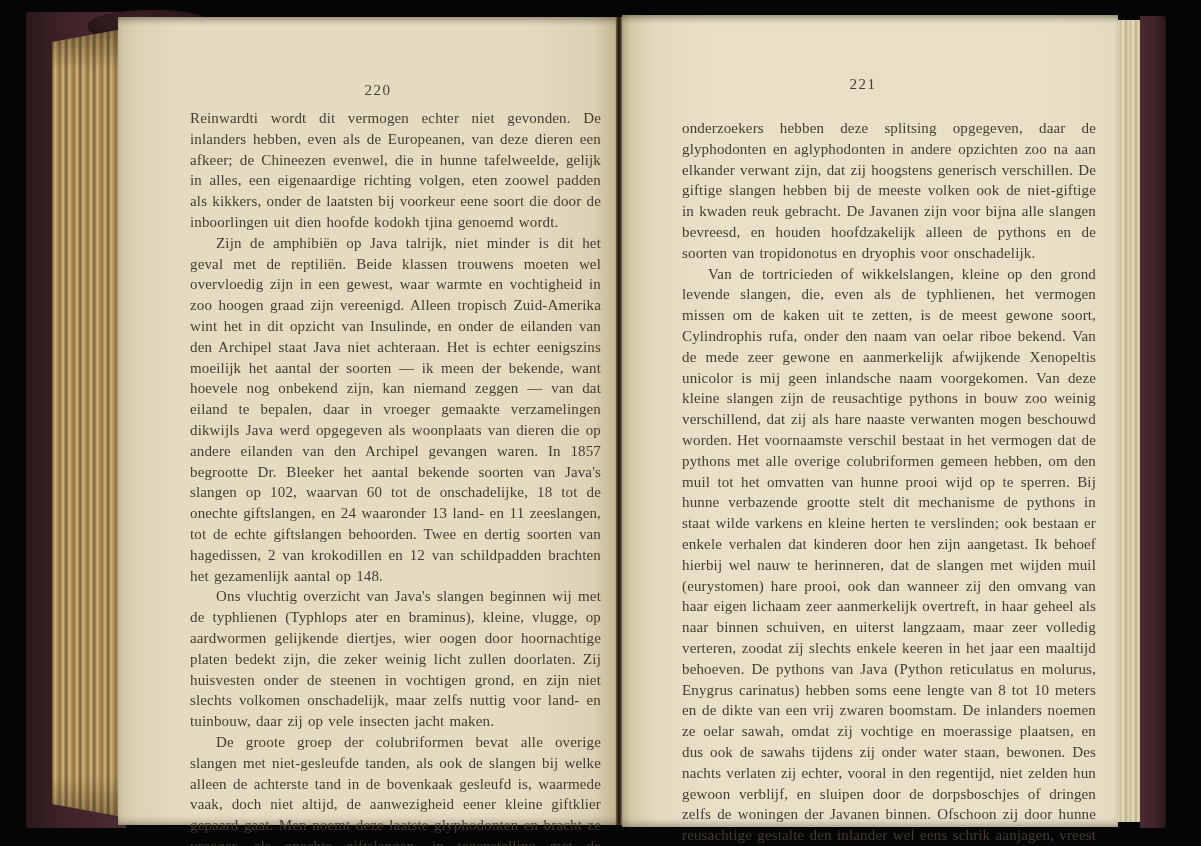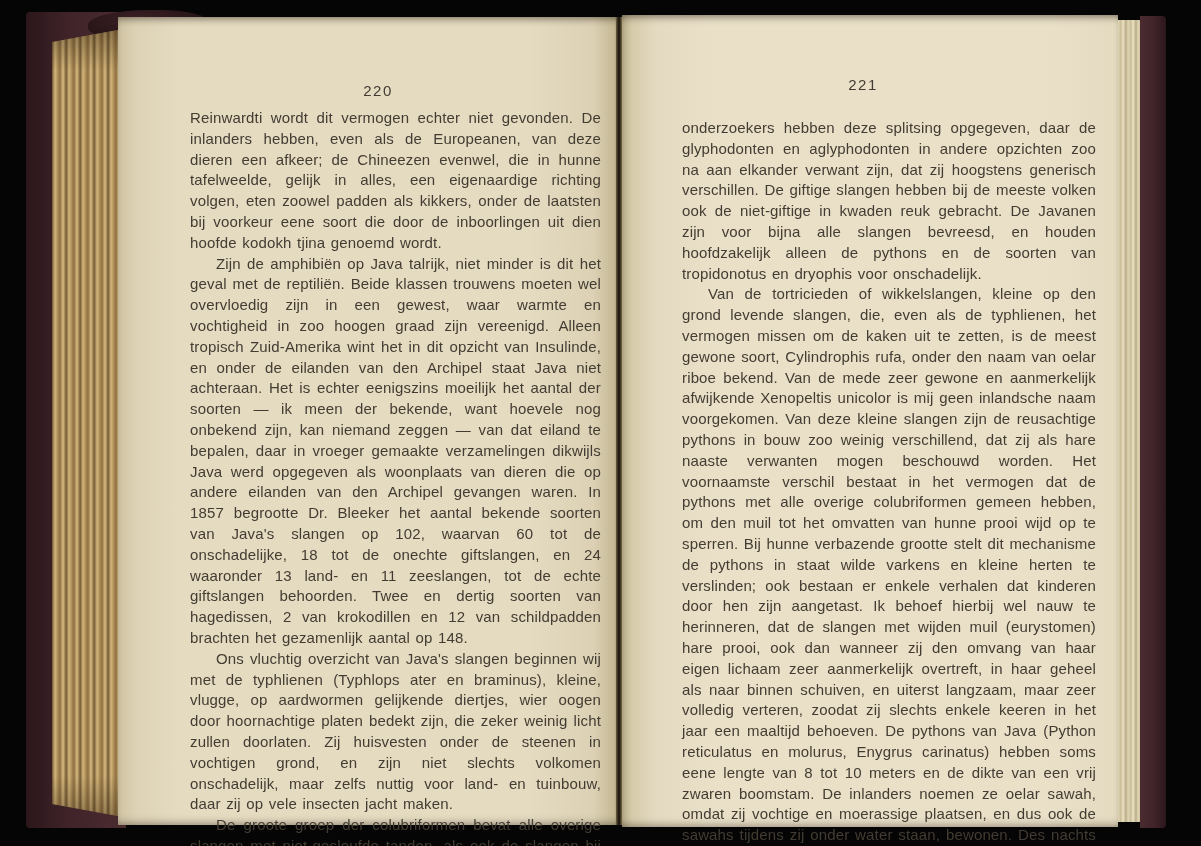--- a/index.html
+++ b/index.html
@@ -11,21 +11,21 @@
     --ink:#433c32;
     --edge-dark:#6e5530;
     --edge-mid:#a98a53;
     --edge-light:#d3b67c;
     --pale-edge:#e0d5b4;
   }
   html,body{margin:0;padding:0;background:#000;}
   .stage{
     position:relative;width:1201px;height:846px;overflow:hidden;
     background:var(--bg);
-    font-family:Liberation Sans, sans-serif;
+    font-family:Liberation Serif, serif;
   }
   
   .left-cover{
     position:absolute;left:26px;top:12px;width:100px;height:816px;
     background:linear-gradient(to right,var(--cover-dark) 0%,var(--cover) 45%,#4a2b30 100%);
     border-radius:4px 0 0 4px;
   }
   .spine-cloth{
     position:absolute;left:88px;top:10px;width:120px;height:30px;
     background:radial-gradient(ellipse at 40% 30%,#3a2025 0%,#241315 70%,rgba(0,0,0,0) 100%);

